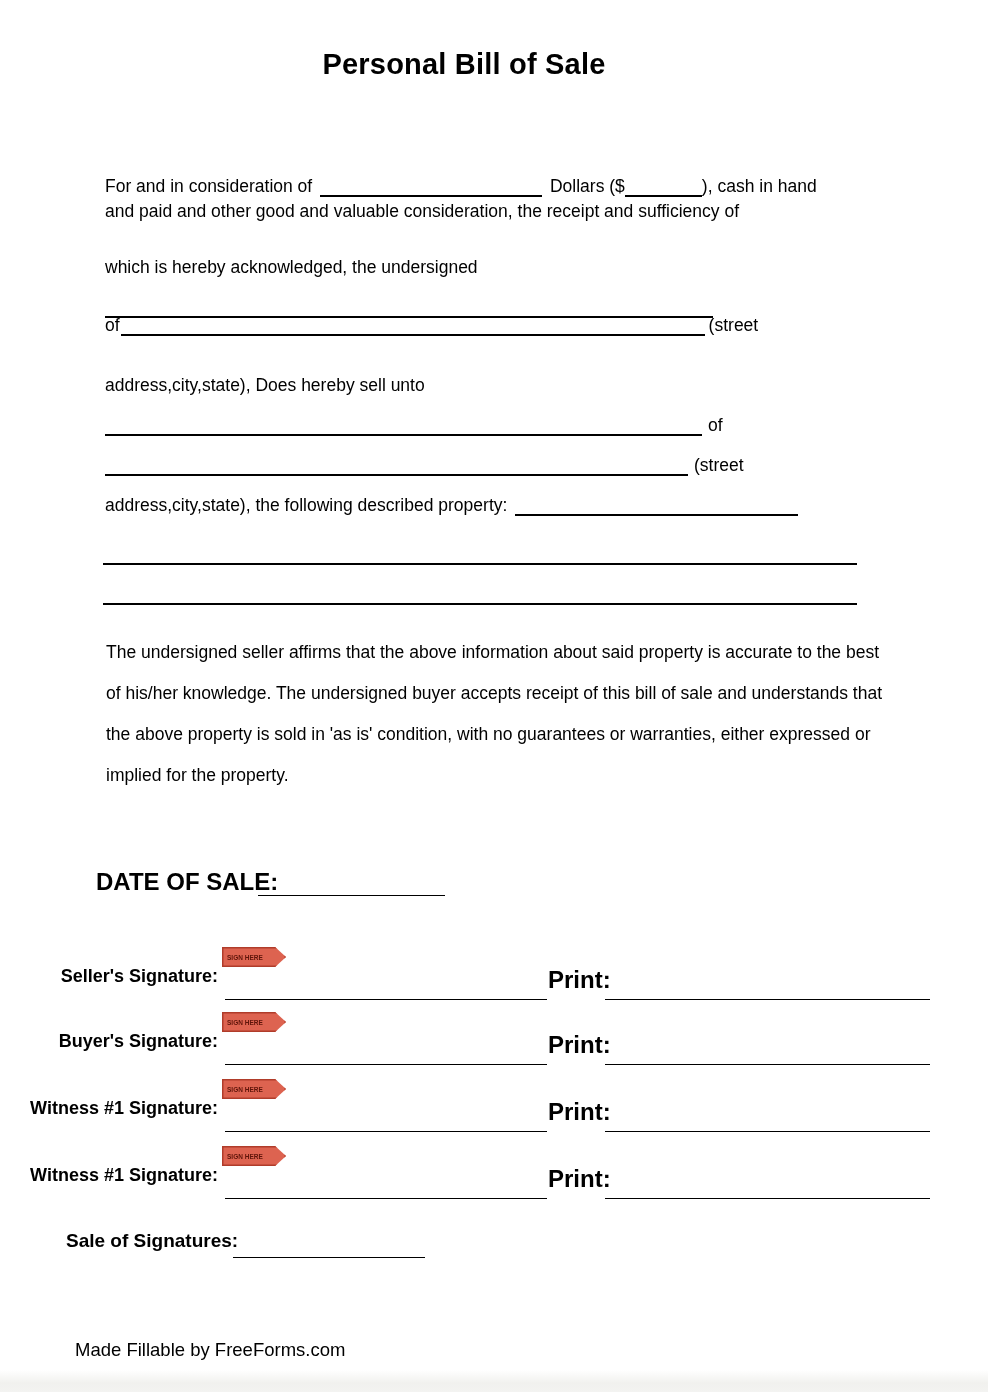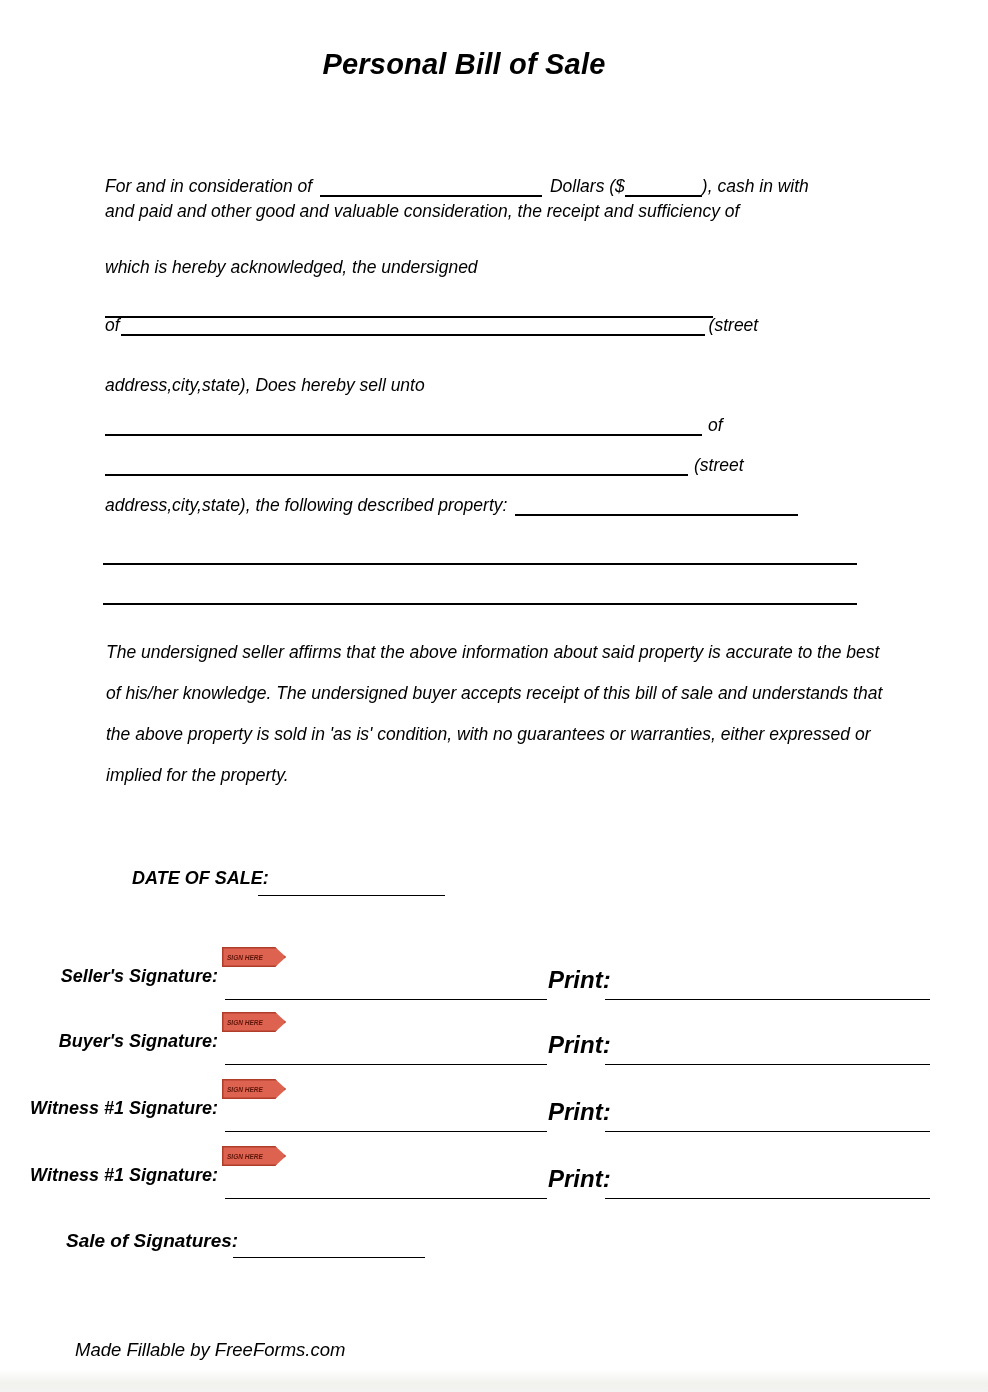--- a/index.html
+++ b/index.html
@@ -1,35 +1,35 @@
 <!DOCTYPE html>
 <html><head>
 <meta charset="utf-8">
 <style>
   html,body { margin:0; padding:0; background:#ffffff; }
   .page {
     position:relative; width:988px; height:1392px; background:#ffffff;
-    font-family:"Liberation Sans", sans-serif; color:#000; overflow:hidden;font-style:italic;
+    font-family:"Liberation Sans", sans-serif; color:#000; overflow:hidden;
   }
   .title {
     position:absolute; top:48px; left:0; width:928px; text-align:center;
     font-size:29px; font-weight:bold; letter-spacing:0.2px;
   }
   .line { position:absolute; left:105px; white-space:nowrap; font-size:17.5px; line-height:28px; }
   .blank {
     display:inline-block; border-bottom:2px solid #000; height:16px;
     vertical-align:-5px; margin:0 3px;
   }
   .rule { position:absolute; height:0; border-bottom:2px solid #000; }
   .thinrule { position:absolute; height:0; border-bottom:1.5px solid #000; }
   .para {
     position:absolute; left:106px; top:632px; width:792px;
     font-size:17.5px; line-height:41px;
   }
-  .dos-label { position:absolute; left:96px; top:868px; font-size:18px; font-weight:bold;margin-left:36px; }
+  .dos-label { position:absolute; left:96px; top:868px; font-size:24px; font-weight:bold; }
   .sig-row { position:absolute; left:0; width:908px; height:62px; }
   .sig-label { position:absolute; left:0; top:26px; width:218px; text-align:right; font-size:18px; font-weight:bold; }
   .sig-line { position:absolute; top:59px; left:225px; width:322px; height:0; border-bottom:1.5px solid #000; }
   .print-label { position:absolute; left:548px; top:26px; font-size:24px; font-weight:bold; }
   .print-line { position:absolute; top:59px; left:605px; width:325px; height:0; border-bottom:1.5px solid #000; }
   .tag {
     position:absolute; left:222px; top:7px; width:64px; height:20px;
     background:#dd6350;
     box-shadow: inset 0 0 0 1.5px #b03c2a;
     clip-path:polygon(0 0, 83% 0, 100% 50%, 83% 100%, 0 100%);
@@ -47,21 +47,21 @@
 </head>
 <body>
 
 <div class="page">
 
   <div class="title">Personal Bill of Sale</div>
 
   <div class="line" style="top:172px;">
     <span>For and in consideration of</span>
     <span class="blank" style="width:222px;"></span>
-    <span>Dollars ($</span><span class="blank" style="width:77px; margin:0 0;"></span><span>), cash in with</span>
+    <span>Dollars ($</span><span class="blank" style="width:77px; margin:0 0;"></span><span>), cash in hand</span>
   </div>
   <div class="line" style="top:197px;">and paid and other good and valuable consideration, the receipt and sufficiency of</div>
   <div class="line" style="top:253px;">which is hereby acknowledged, the undersigned</div>
 
   <div class="rule" style="left:105px; top:316px; width:608px;"></div>
 
   <div class="line" style="top:311px;">
     <span>of</span><span class="blank" style="width:584px; margin:0 4px 0 1px;"></span><span>(street</span>
   </div>
   <div class="line" style="top:371px;">address,city,state), Does hereby sell unto</div>

